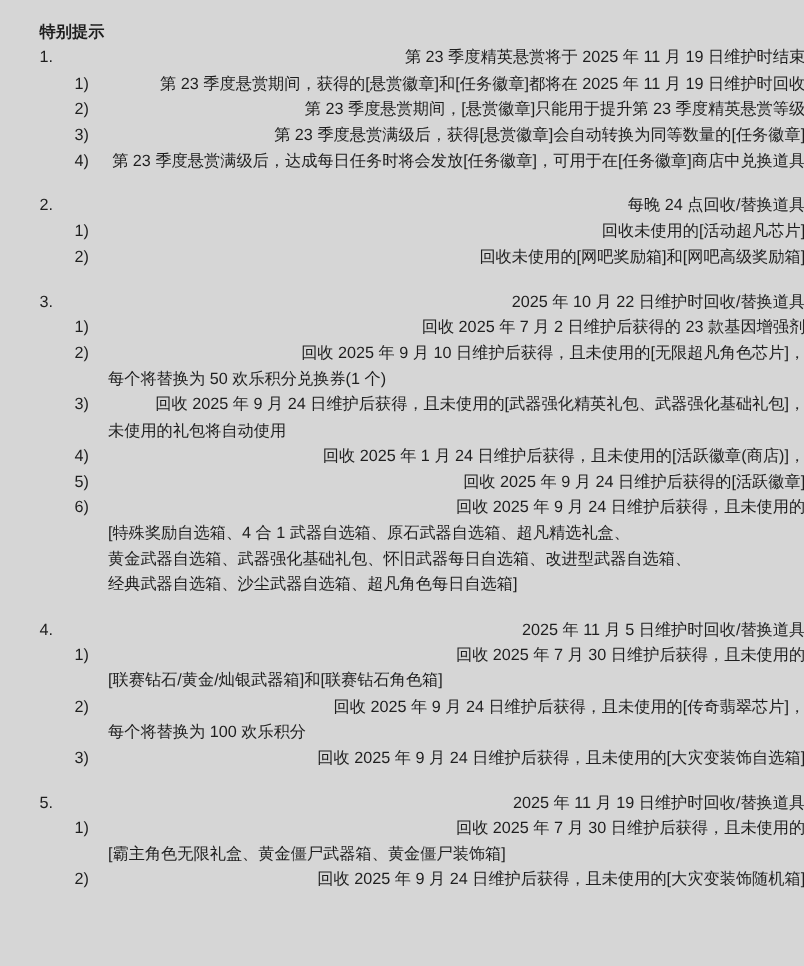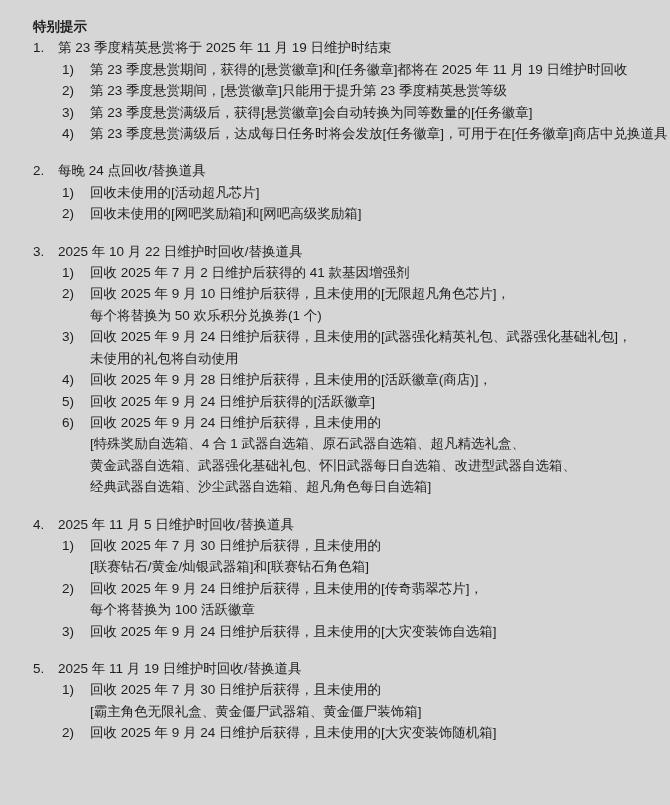--- a/index.html
+++ b/index.html
@@ -34,29 +34,31 @@
   }
   .row {
     display: flex;
     align-items: flex-start;
   }
   .top-num {
     flex: 0 0 25px;
   }
   .top-text {
     flex: 1 1 auto;
+    text-align: right;
   }
   .sub-item {
     margin-left: 29px;
   }
   .sub-num {
     flex: 0 0 28px;
   }
   .sub-text {
     flex: 1 1 auto;
+    text-align: right;
   }
   .cont-line {
     margin-left: 57px;
   }
 </style>
 </head>
 <body style="background: rgb(214, 214, 214);">
 
 <div class="page" style="color: rgb(30, 30, 30);">
   <div class="doc-title">特别提示</div>
@@ -97,35 +99,35 @@
           <div class="sub-text">回收未使用的[网吧奖励箱]和[网吧高级奖励箱]</div>
         </div>
       </div>
       <div class="section">
         <div class="row">
           <div class="top-num">3.</div>
           <div class="top-text">2025 年 10 月 22 日维护时回收/替换道具</div>
         </div>
         <div class="row sub-item">
           <div class="sub-num">1)</div>
-          <div class="sub-text">回收 2025 年 7 月 2 日维护后获得的 41 款基因增强剂</div>
+          <div class="sub-text">回收 2025 年 7 月 2 日维护后获得的 23 款基因增强剂</div>
         </div>
         <div class="row sub-item">
           <div class="sub-num">2)</div>
           <div class="sub-text">回收 2025 年 9 月 10 日维护后获得，且未使用的[无限超凡角色芯片]，</div>
         </div>
         <div class="cont-line">每个将替换为 50 欢乐积分兑换券(1 个)</div>
         <div class="row sub-item">
           <div class="sub-num">3)</div>
           <div class="sub-text">回收 2025 年 9 月 24 日维护后获得，且未使用的[武器强化精英礼包、武器强化基础礼包]，</div>
         </div>
         <div class="cont-line">未使用的礼包将自动使用</div>
         <div class="row sub-item">
           <div class="sub-num">4)</div>
-          <div class="sub-text">回收 2025 年 9 月 28 日维护后获得，且未使用的[活跃徽章(商店)]，</div>
+          <div class="sub-text">回收 2025 年 1 月 24 日维护后获得，且未使用的[活跃徽章(商店)]，</div>
         </div>
         <div class="row sub-item">
           <div class="sub-num">5)</div>
           <div class="sub-text">回收 2025 年 9 月 24 日维护后获得的[活跃徽章]</div>
         </div>
         <div class="row sub-item">
           <div class="sub-num">6)</div>
           <div class="sub-text">回收 2025 年 9 月 24 日维护后获得，且未使用的</div>
         </div>
         <div class="cont-line">[特殊奖励自选箱、4 合 1 武器自选箱、原石武器自选箱、超凡精选礼盒、</div>
@@ -139,21 +141,21 @@
         </div>
         <div class="row sub-item">
           <div class="sub-num">1)</div>
           <div class="sub-text">回收 2025 年 7 月 30 日维护后获得，且未使用的</div>
         </div>
         <div class="cont-line">[联赛钻石/黄金/灿银武器箱]和[联赛钻石角色箱]</div>
         <div class="row sub-item">
           <div class="sub-num">2)</div>
           <div class="sub-text">回收 2025 年 9 月 24 日维护后获得，且未使用的[传奇翡翠芯片]，</div>
         </div>
-        <div class="cont-line">每个将替换为 100 活跃徽章</div>
+        <div class="cont-line">每个将替换为 100 欢乐积分</div>
         <div class="row sub-item">
           <div class="sub-num">3)</div>
           <div class="sub-text">回收 2025 年 9 月 24 日维护后获得，且未使用的[大灾变装饰自选箱]</div>
         </div>
       </div>
       <div class="section">
         <div class="row">
           <div class="top-num">5.</div>
           <div class="top-text">2025 年 11 月 19 日维护时回收/替换道具</div>
         </div>

